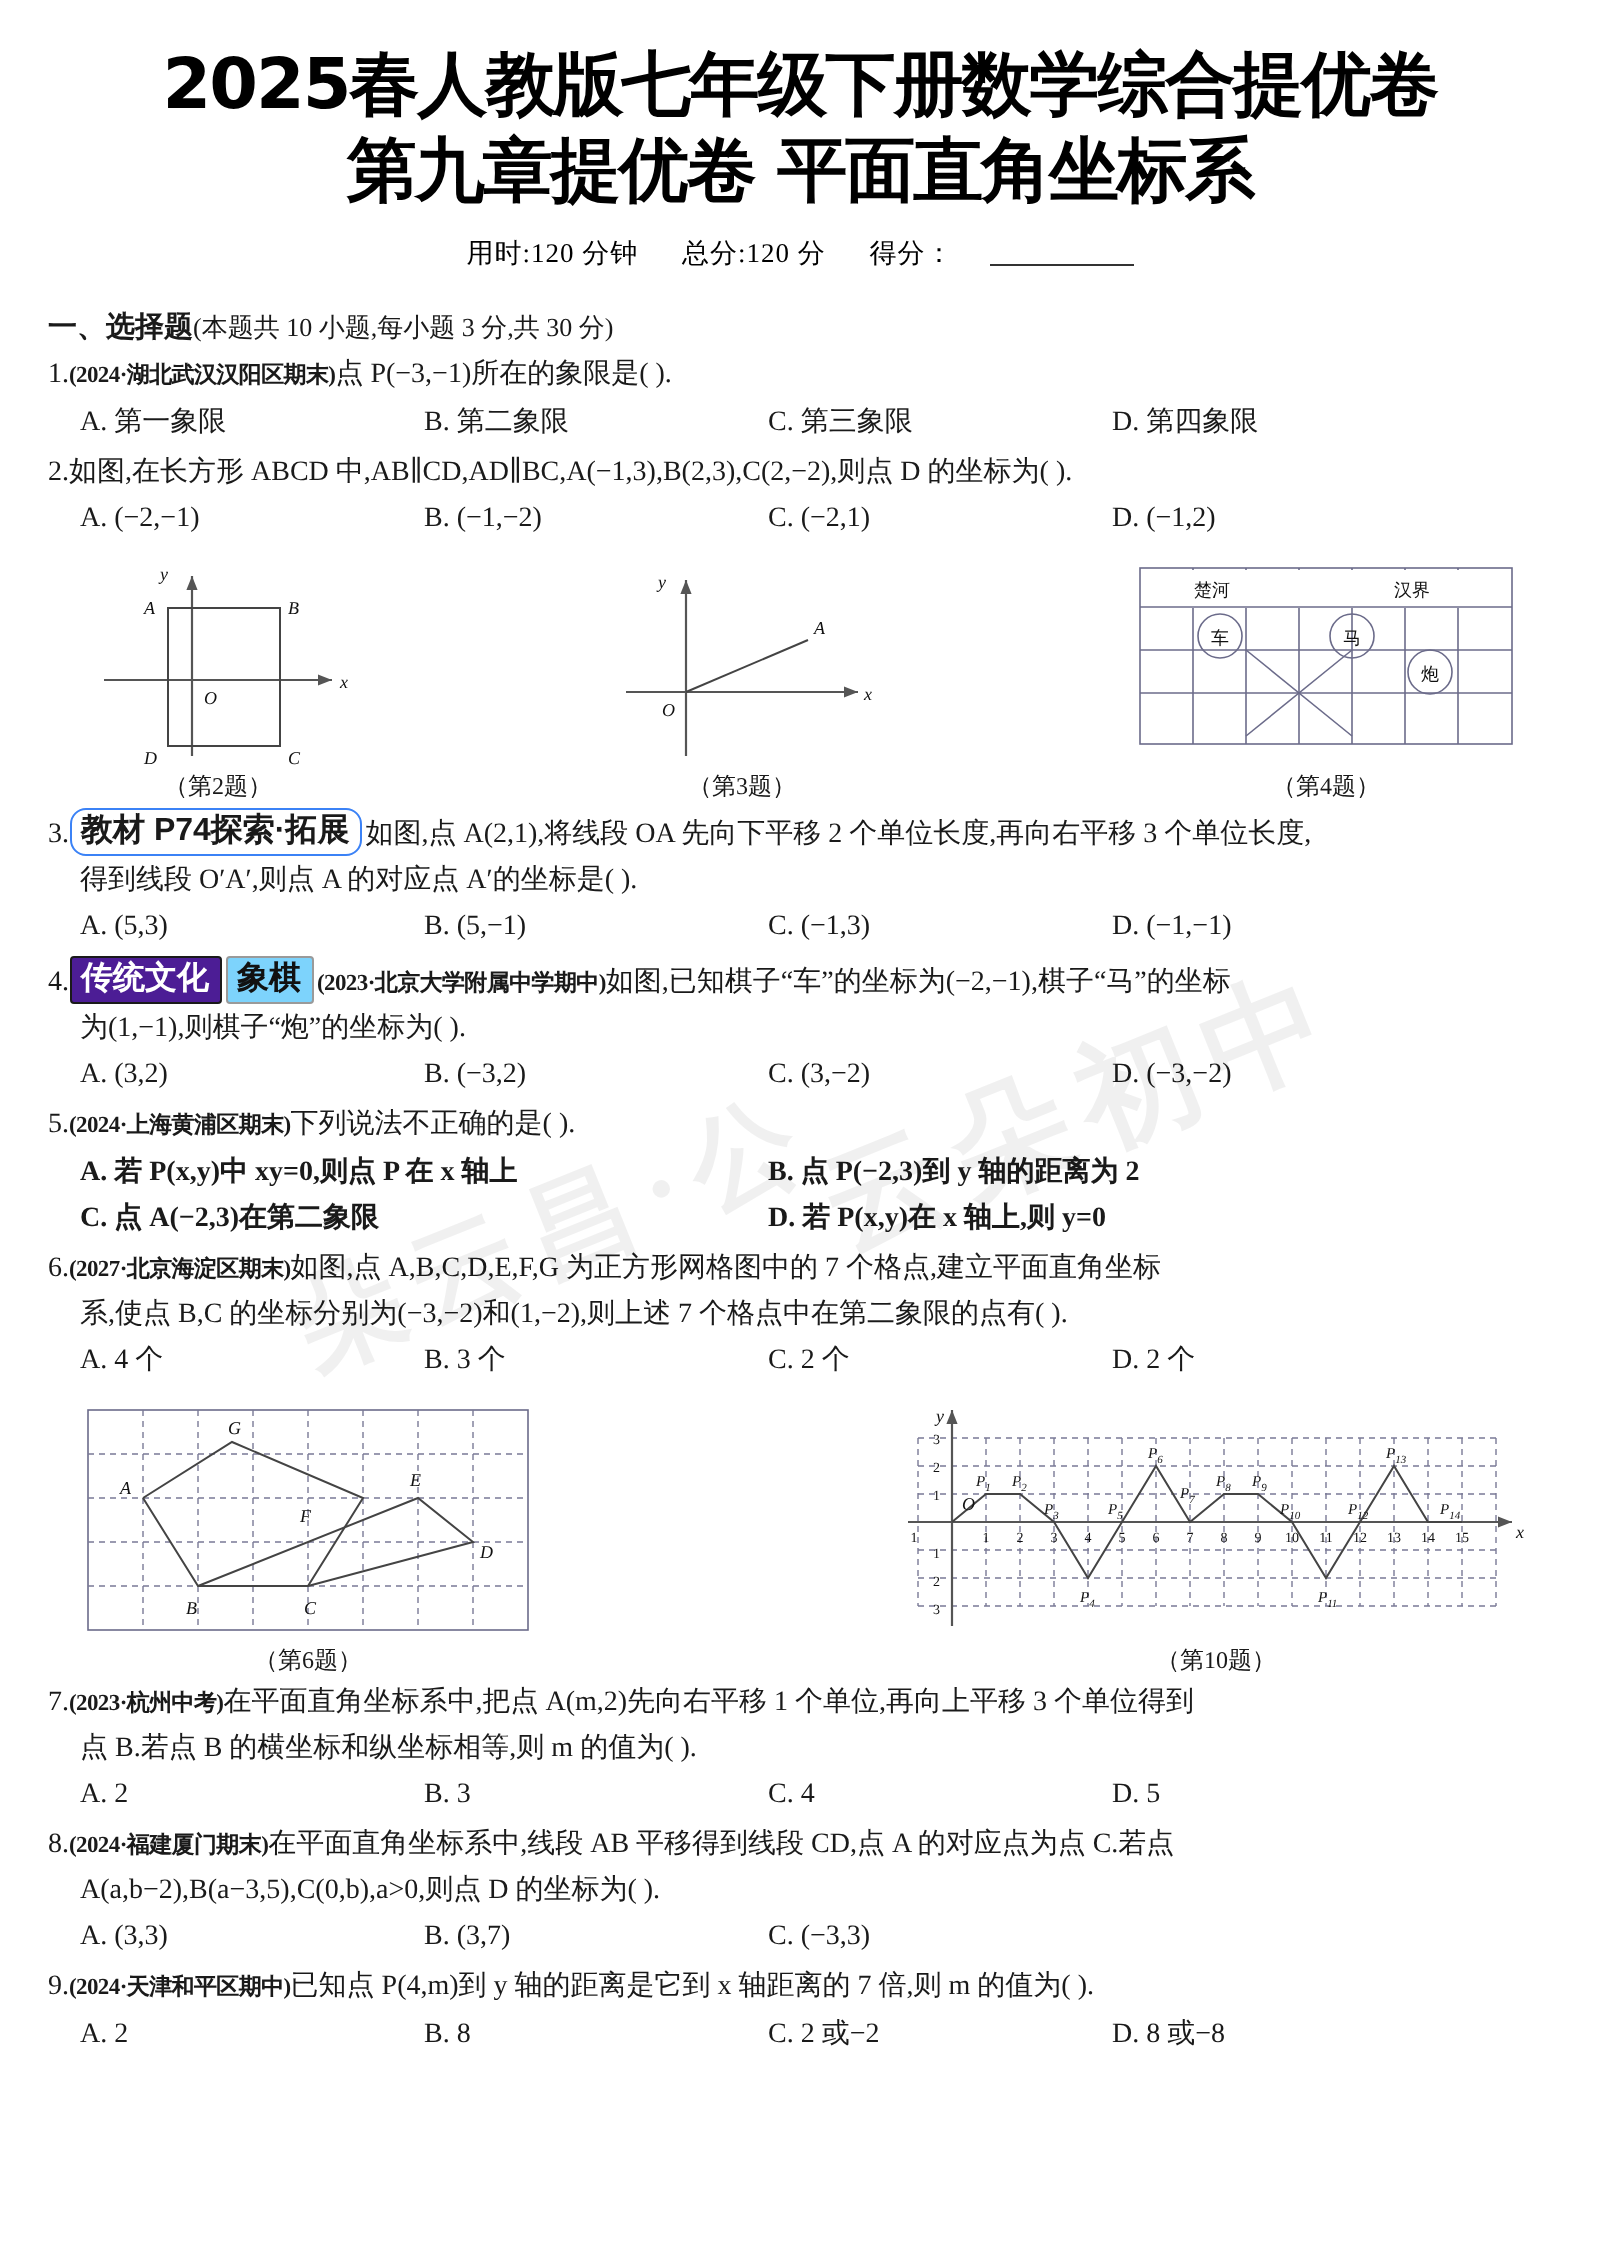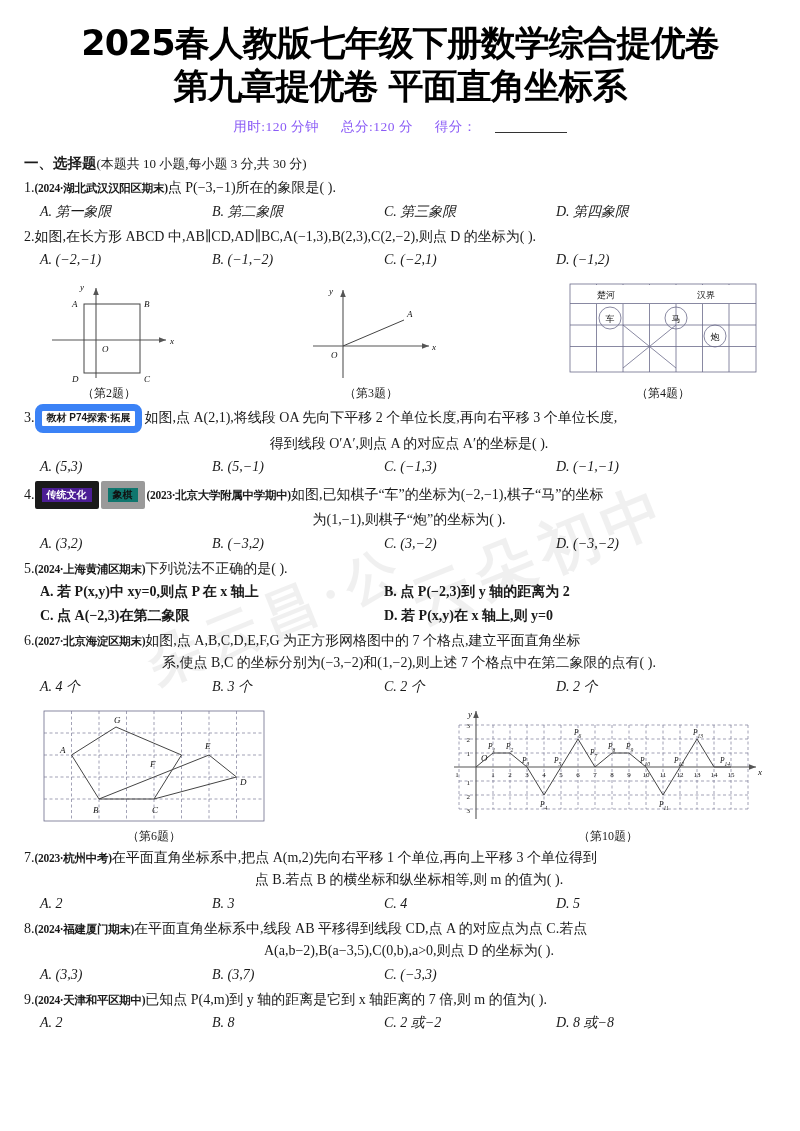--- a/index.html
+++ b/index.html
@@ -14,46 +14,46 @@
   .wm{position:absolute;color:#000;opacity:.055;font-size:60px;font-weight:700;
       font-family:"Liberation Serif",serif;white-space:nowrap;pointer-events:none;
       transform:rotate(-22deg);letter-spacing:8px;}
   .wm1{left:405px;top:515px;}
   .wm2{left:140px;top:580px;font-size:54px;}
 
   
   .title-wrap{text-align:center;padding-top:22px;}
   .title-line{font-family:"DejaVu Sans","Liberation Sans",sans-serif;
       font-weight:700;font-size:35px;line-height:1.22;letter-spacing:-1px;color:#000;}
-  .meta{margin-top:11px;font-size:13.5px;letter-spacing:.5px;color:#8b5cf6;}
+  .meta{margin-top:11px;font-size:13.5px;letter-spacing:.5px;color:#000000;}
   .meta span{margin:0 9px;}
   .blank-line{display:inline-block;width:72px;border-bottom:1px solid #333;
       vertical-align:-2px;margin-left:2px;}
 
   
   .content{padding:12px 22px 0 24px;}
   .sec-head{font-size:14.5px;font-weight:700;margin:6px 0 4px 0;}
   .sec-head .sub{font-weight:400;font-size:13px;}
 
   .q{font-size:14px;line-height:1.62;margin-top:2px;}
   .q .stem{text-indent:0;}
-  .q .cont{padding-left:16px;text-align:center;}
+  .q .cont{padding-left:16px;}
   .opts{display:flex;margin:1px 0 0 16px;font-size:14px;}
   .opts .op{flex:0 0 auto;}
-  .opts.w4 .op{width:172px;font-style:italic;}
+  .opts.w4 .op{width:172px;}
   .opts.w2 .op{width:344px;font-weight:bold;}
 
   .src{font-size:11.5px;font-weight:700;letter-spacing:-.3px;}
 
   
-  .badge{display:inline-block;font-size:10px;line-height:1.25;padding:1px 5px;
-     border:7px solid #3b82f6;border-radius:8px;font-weight:700;margin-right:2px;
+  .badge{display:inline-block;font-size:16px;line-height:1.25;padding:1px 5px;
+     border:1px solid #3b82f6;border-radius:8px;font-weight:700;margin-right:2px;
      vertical-align:1px;font-family:"Liberation Sans",sans-serif;}
   .badge.dark{background:#4c1d95;color:#fff;border-color:#1a1a1a;border-radius:2px;}
-  .badge.grey{background:#0f766e;color:#111;border-color:#9a9a9a;border-radius:2px;}
+  .badge.grey{background:#7dd3fc;color:#111;border-color:#9a9a9a;border-radius:2px;}
 
   
   .figrow{display:flex;justify-content:space-between;align-items:flex-end;
       margin:6px 0 2px 0;padding:0 10px;}
   .fig{text-align:center;}
   .cap{font-size:12px;margin-top:1px;}
   svg{display:block;}
   .ax{stroke:#555;stroke-width:1.1;fill:none;}
   .shape{stroke:#444;stroke-width:1;fill:none;}
   .grid-s{stroke:#6b6b8a;stroke-width:.8;fill:none;}

